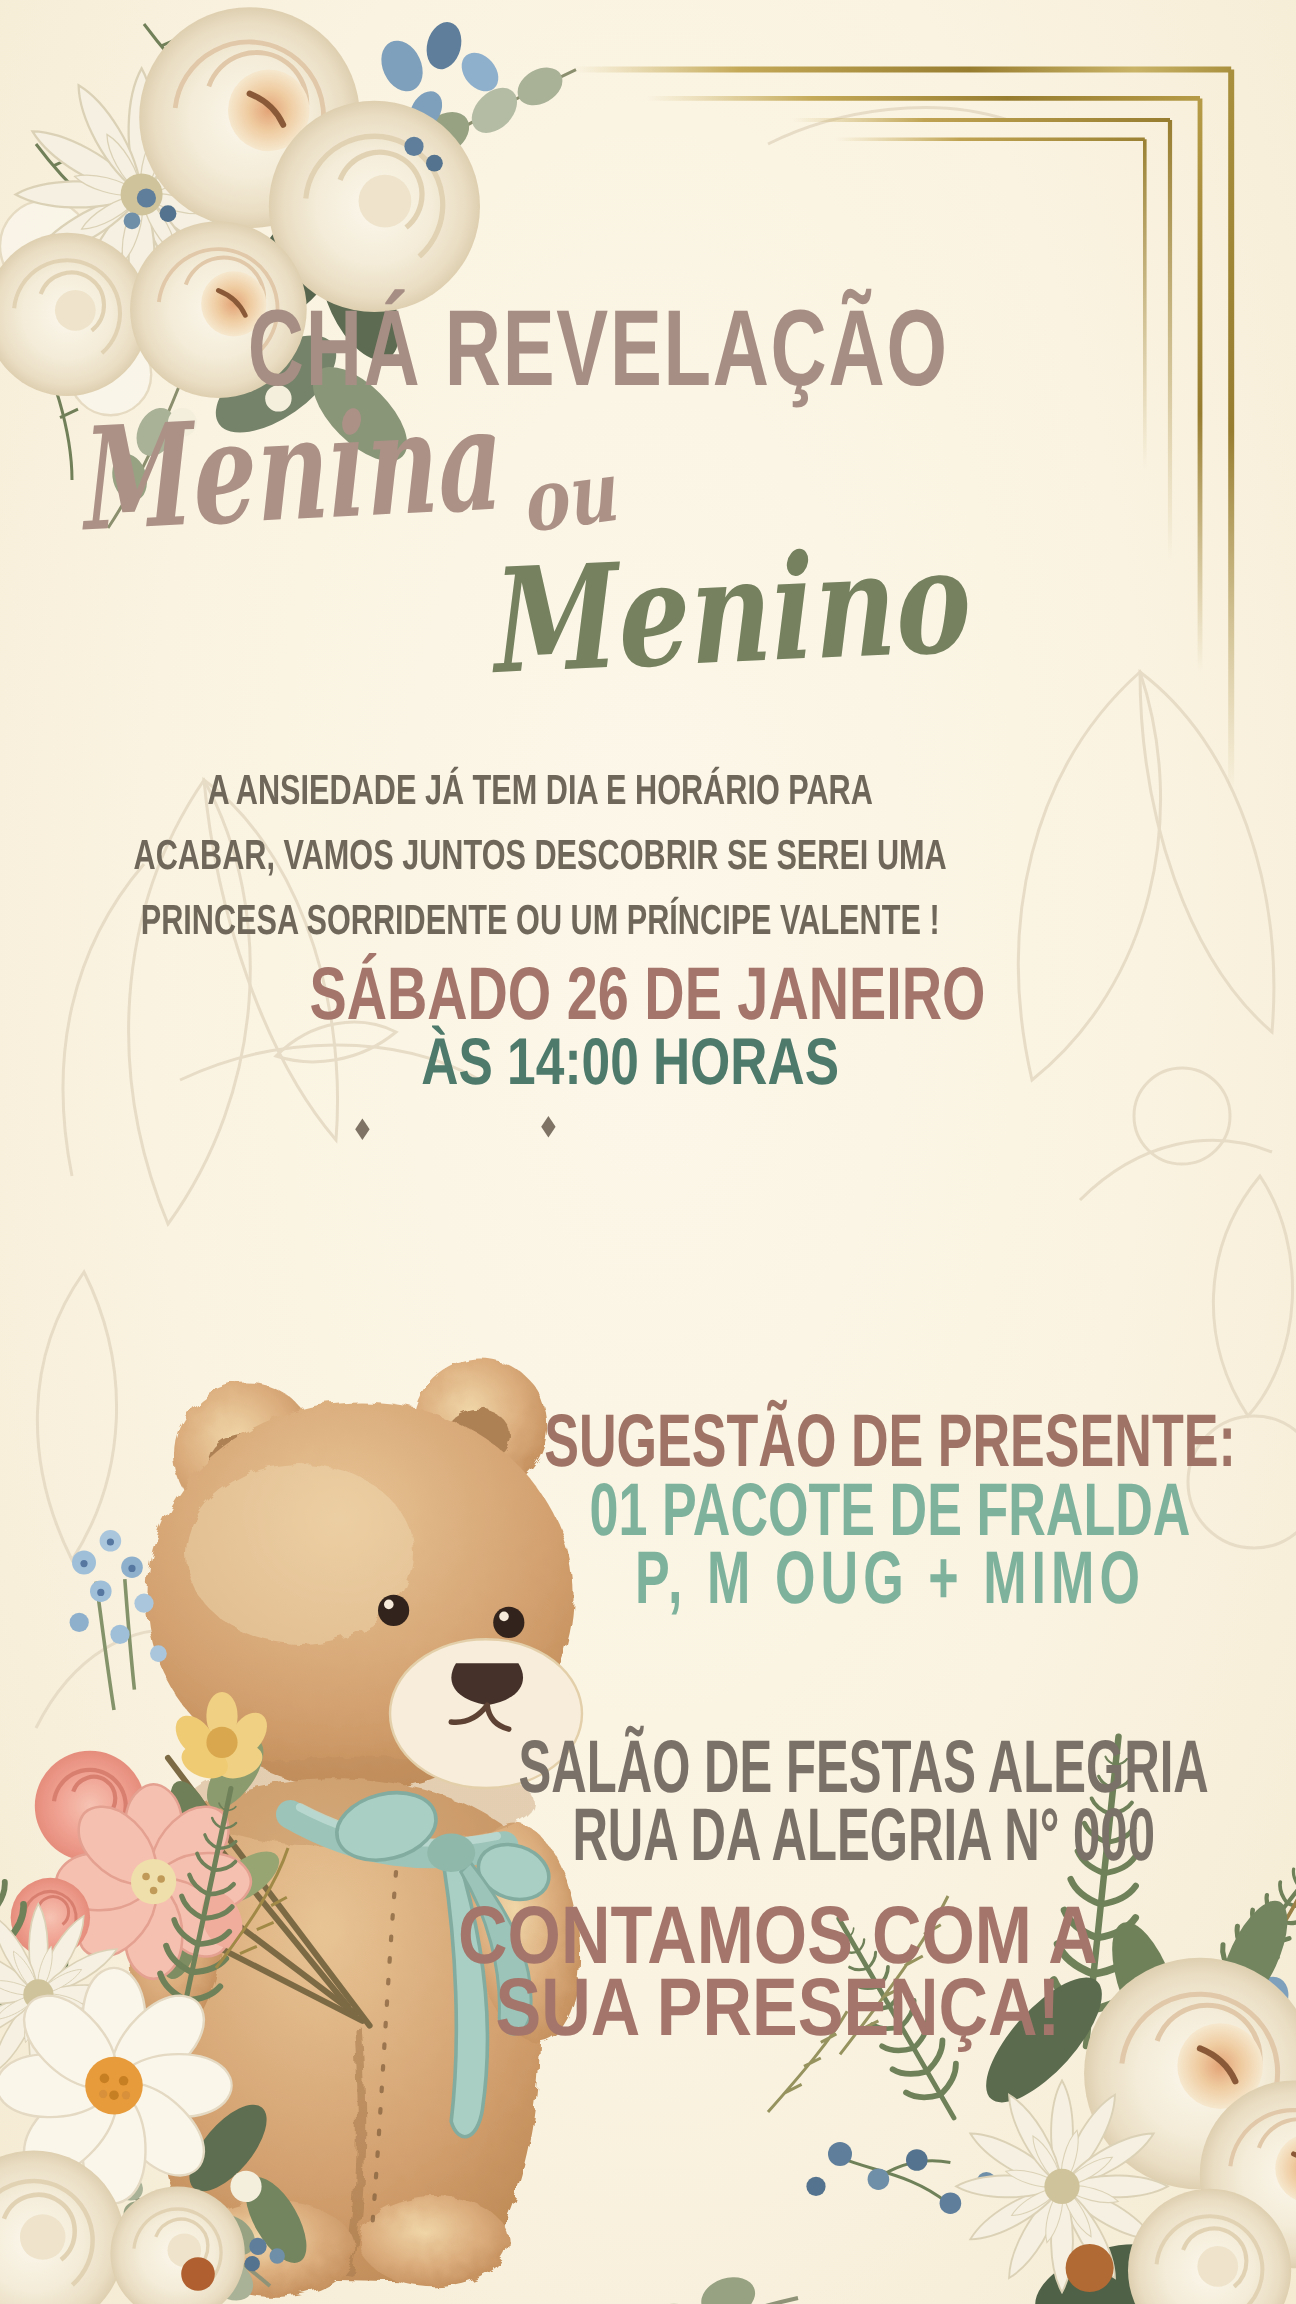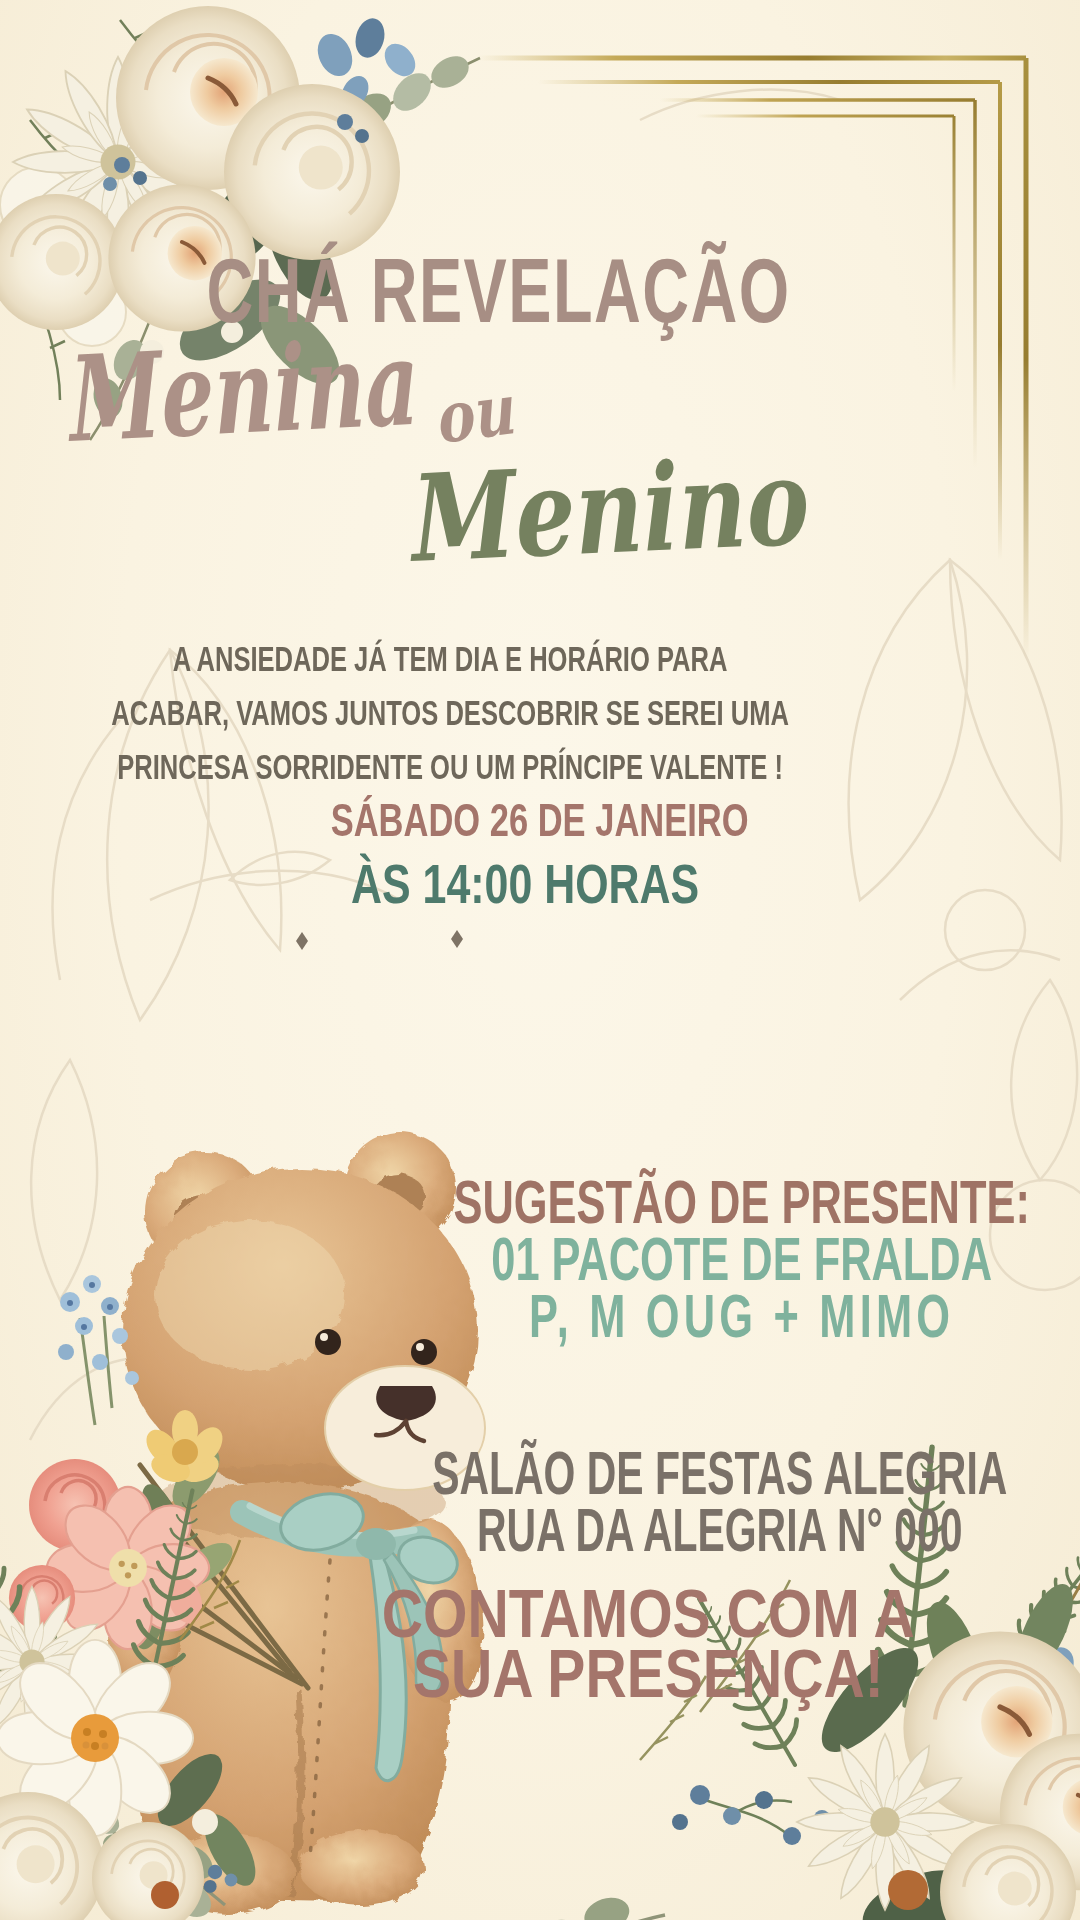--- a/index.html
+++ b/index.html
@@ -15,21 +15,21 @@
   #title .scaled{transform:scaleX(.72);}
   .script{position:absolute;font-family:"DejaVu Serif",serif;font-style:italic;font-weight:bold;white-space:nowrap;}
   #menina{left:70px;top:330px;font-size:118px;color:var(--script_pink);}
   #menina .scaled{transform:scaleX(.70) rotate(-2deg);transform-origin:left center;}
   #ou{left:428px;top:372px;font-size:70px;color:var(--script_pink);}
   #ou .scaled{transform:scaleX(.8) rotate(-6deg);}
   #menino{left:412px;top:448px;font-size:120px;color:var(--script_green);}
   #menino .scaled{transform:scaleX(.78) rotate(-2deg);transform-origin:left center;}
   #intro{left:-90px;top:632px;width:1080px;font-size:35px;line-height:54px;color:var(--body_text);}
   #intro .scaled{transform:scaleX(.73);}
-  #date-line{left:0px;top:793px;width:1080px;font-size:46px;color:var(--date);}
+  #date-line{left:0px;top:793px;width:1080px;font-size:62px;color:var(--date);}
   #date-line .scaled{transform:scaleX(.75);}
   #time-line{left:-15px;top:852px;width:1080px;font-size:55px;color:var(--time);}
   #time-line .scaled{transform:scaleX(.78);}
   #gift{left:202px;top:1173px;width:1080px;font-size:62px;line-height:57px;}
   #gift .scaled{transform:scaleX(.70);}
   #gift .h{color:var(--gift_heading);}
   #gift .m{color:var(--gift_lines);}
   #gift .sp{letter-spacing:6px;}
   #venue{left:180px;top:1444px;width:1080px;font-size:62px;line-height:57px;color:var(--venue);}
   #venue .scaled{transform:scaleX(.66);}

